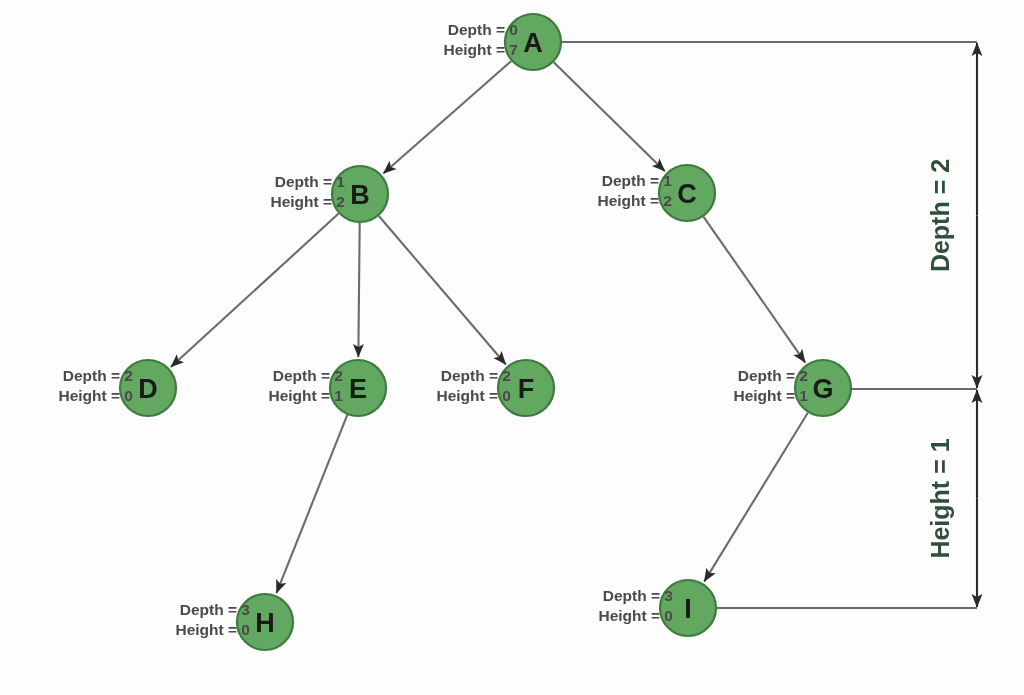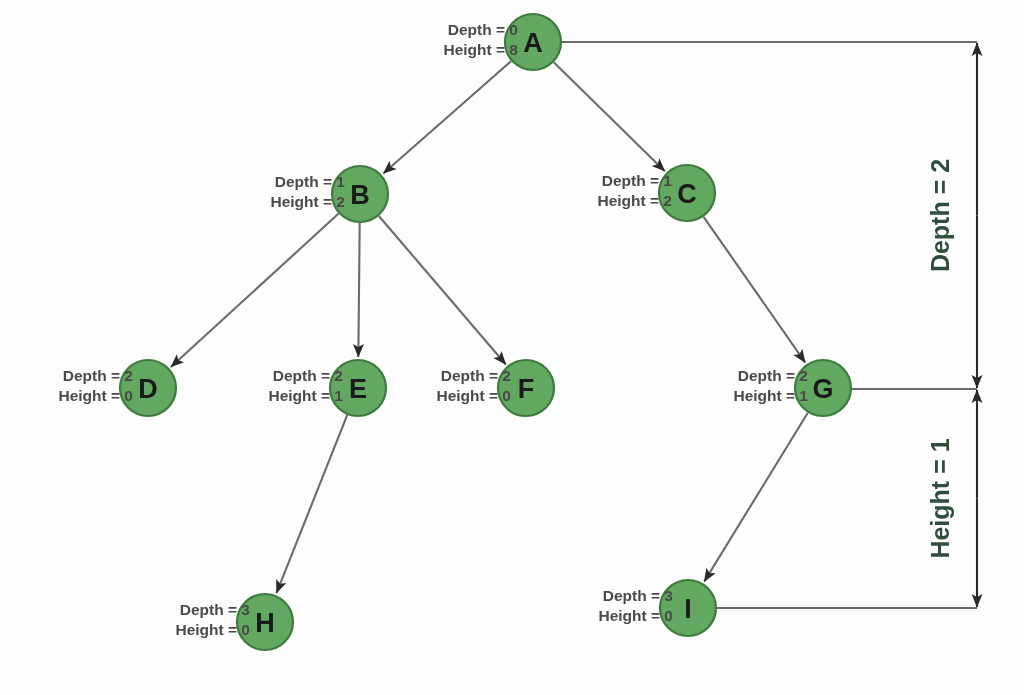--- a/index.html
+++ b/index.html
@@ -146,21 +146,21 @@
         <g>
           <circle cx="688" cy="608" r="28" fill="#62a860" stroke="#3f7a3f" class="node-circle"></circle>
           <text x="688" y="609" class="node-letter" fill="#1a1a1a">I</text>
         </g>
       </g>
   </svg>
 
   <div id="labels-layer">
       <div class="node-label" style="color: rgb(74, 74, 74); left: 0px; top: 20px; width: 518px;">
         <span class="lab-line">Depth = 0</span>
-        <span class="lab-line">Height = 8</span>
+        <span class="lab-line">Height = 7</span>
       </div>
       <div class="node-label" style="color: rgb(74, 74, 74); left: 0px; top: 172px; width: 345px;">
         <span class="lab-line">Depth = 1</span>
         <span class="lab-line">Height = 2</span>
       </div>
       <div class="node-label" style="color: rgb(74, 74, 74); left: 0px; top: 171px; width: 672px;">
         <span class="lab-line">Depth = 1</span>
         <span class="lab-line">Height = 2</span>
       </div>
       <div class="node-label" style="color: rgb(74, 74, 74); left: 0px; top: 366px; width: 133px;">

